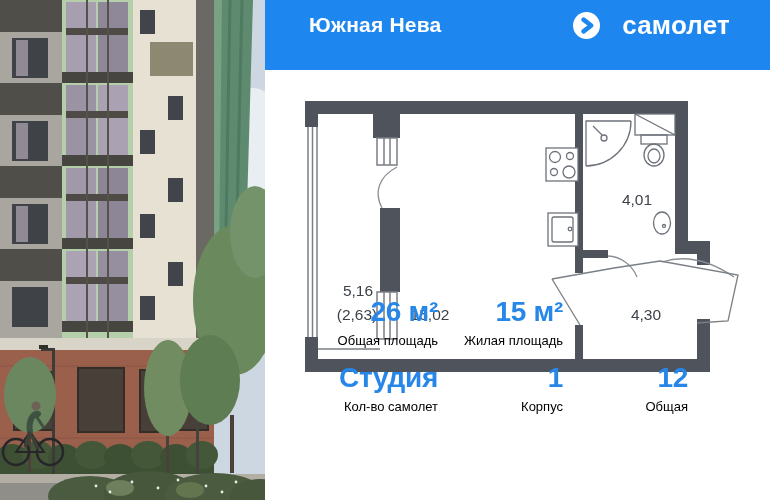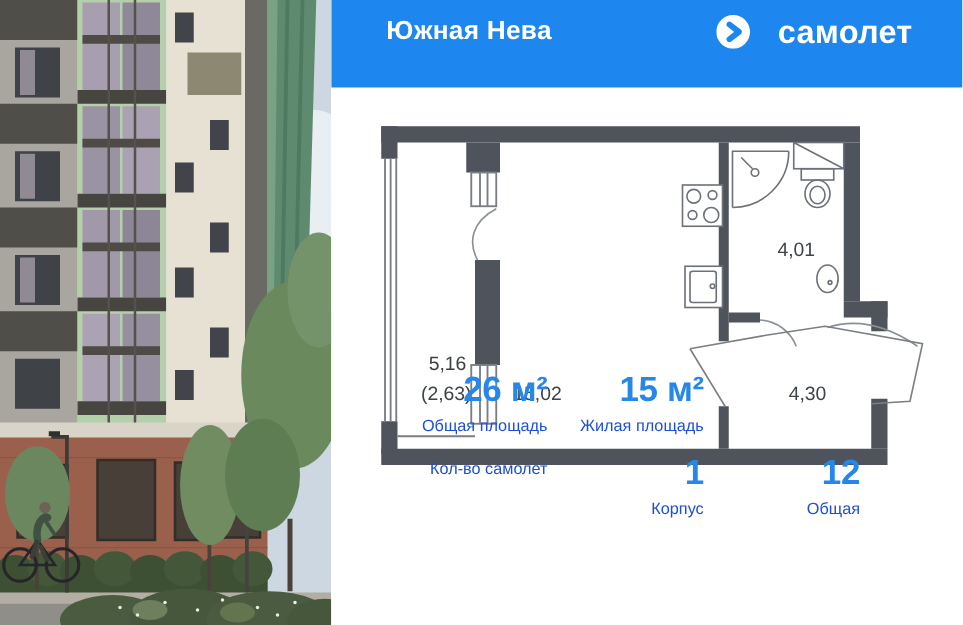--- a/index.html
+++ b/index.html
@@ -19,21 +19,21 @@
   .hdr-title { color:#ffffff; font-size:21px; font-weight:700; letter-spacing:.2px; line-height:28px; }
   .brand { display:flex; align-items:center; gap:22px; cursor:pointer; }
   .brand-name { color:#ffffff; font-size:26px; font-weight:700; letter-spacing:.2px; line-height:28px; }
 
   .plan-wrap { position:absolute; left:33px; top:93px; width:460px; height:295px; }
 
   .stats { position:absolute; left:48px; top:296px; width:430px;text-align:right; }
   .stats-row { display:flex; }
   .stat { width:125px; }
   .stat-value { color:#2787e9; font-size:28px; font-weight:700; letter-spacing:-.3px; height:32px; line-height:32px; }
-  .stat-label { color:#1d4ed8; font-size:13px; line-height:18px; margin-top:4px; }
+  .stat-label { color:#000000; font-size:13px; line-height:18px; margin-top:4px; }
   .stats-row + .stats-row { margin-top:12px; }
 
   text.room-lbl { fill:#3d4249; font-family:"Liberation Sans",sans-serif; font-size:15.5px; }
 </style>
 </head>
 <body>
 
 <div class="app">
 
   <div class="photo">
@@ -290,20 +290,21 @@
           <div class="stat-value">26 м²</div>
           <div class="stat-label">Общая площадь</div>
         </div>
         <div class="stat">
           <div class="stat-value">15 м²</div>
           <div class="stat-label">Жилая площадь</div>
         </div>
       </div>
       <div class="stats-row">
         <div class="stat">
+          <div class="stat-value">Студия</div>
           <div class="stat-label">Кол-во самолет</div>
         </div>
         <div class="stat">
           <div class="stat-value">1</div>
           <div class="stat-label">Корпус</div>
         </div>
         <div class="stat">
           <div class="stat-value">12</div>
           <div class="stat-label">Общая</div>
         </div>

